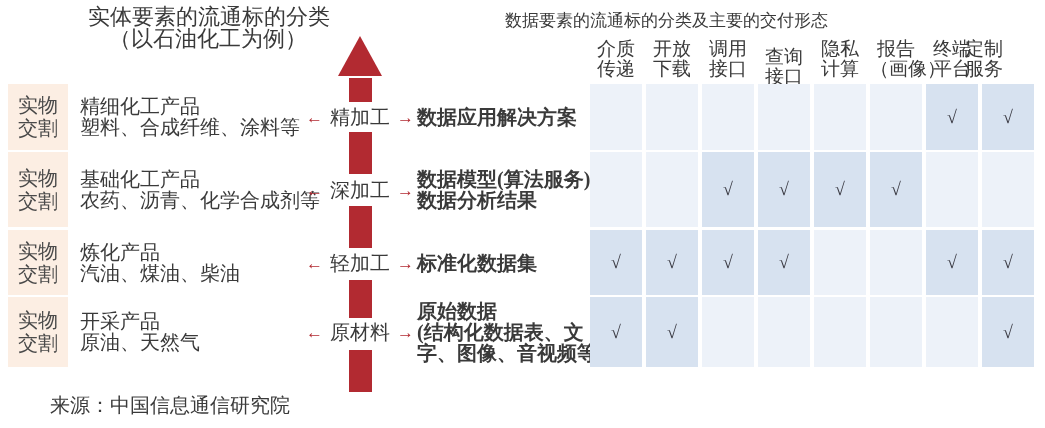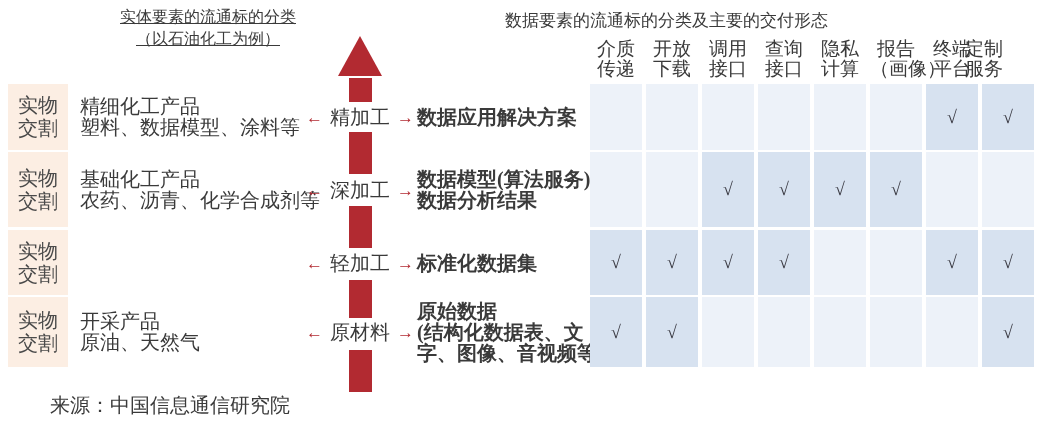--- a/index.html
+++ b/index.html
@@ -4,21 +4,21 @@
 <style>
   html,body { margin:0; padding:0; background:#ffffff; }
   .fig {
     position:relative; width:1045px; height:428px; background:#ffffff;
     font-family:"Liberation Serif","DejaVu Serif",serif;
     color:#3a3a3a; overflow:hidden;
   }
   .pre { white-space:pre; }
   .title-left {
     position:absolute; left:88px; top:6px; width:240px;
-    text-align:center; font-size:16px; line-height:22px;text-decoration:underline;
+    text-align:center; font-size:22px; line-height:22px;
   }
   .title-right {
     position:absolute; left:505px; top:9px;
     font-size:17px; line-height:23px;
   }
   .col-header {
     position:absolute; top:39px; width:52px; text-align:center;
     font-size:19px; line-height:20px; overflow:visible;
   }
   .row { position:absolute; left:0; width:1045px; }
@@ -74,37 +74,37 @@
   <div class="seg seg4"></div>
   <div class="seg seg5"></div>
 
   <div id="headers">
       <div class="col-header pre" style="left: 590px;">介质
 传递</div>
       <div class="col-header pre" style="left: 646px;">开放
 下载</div>
       <div class="col-header pre" style="left: 702px;">调用
 接口</div>
-      <div class="col-header pre" style="left: 758px;">查询
+      <div class="col-header pre" style="left: 758px; margin-top: 8px;">查询
 接口</div>
       <div class="col-header pre" style="left: 814px;">隐私
 计算</div>
       <div class="col-header pre" style="left: 870px;">报告
 （画像）</div>
       <div class="col-header pre" style="left: 926px;">终端
 平台</div>
       <div class="col-header pre" style="left: 958px;">定制
 服务</div>
     </div>
   <div id="rows">
       <div class="row" style="top: 84px; height: 66px;">
         <div class="delivery-box pre">实物
 交割</div>
         <div class="product pre">精细化工产品
-塑料、数据模型、涂料等</div>
+塑料、合成纤维、涂料等</div>
         <div class="stage">
           <span class="arr">←</span>
           <span class="lbl">精加工</span>
           <span class="arr">→</span>
         </div>
         <div class="data-item pre">数据应用解决方案</div>
         <div class="cell" style="left: 590px; background: rgb(237, 242, 249);"></div>
         <div class="cell" style="left: 646px; background: rgb(237, 242, 249);"></div>
         <div class="cell" style="left: 702px; background: rgb(237, 242, 249);"></div>
         <div class="cell" style="left: 758px; background: rgb(237, 242, 249);"></div>
@@ -142,20 +142,22 @@
         </div>
         <div class="cell" style="left: 870px; background: rgb(215, 226, 240);">
           <span>√</span>
         </div>
         <div class="cell" style="left: 926px; background: rgb(237, 242, 249);"></div>
         <div class="cell" style="left: 982px; background: rgb(237, 242, 249);"></div>
       </div>
       <div class="row" style="top: 230px; height: 65px;">
         <div class="delivery-box pre">实物
 交割</div>
+        <div class="product pre">炼化产品
+汽油、煤油、柴油</div>
         <div class="stage">
           <span class="arr">←</span>
           <span class="lbl">轻加工</span>
           <span class="arr">→</span>
         </div>
         <div class="data-item pre">标准化数据集</div>
         <div class="cell" style="left: 590px; background: rgb(215, 226, 240);">
           <span>√</span>
         </div>
         <div class="cell" style="left: 646px; background: rgb(215, 226, 240);">

